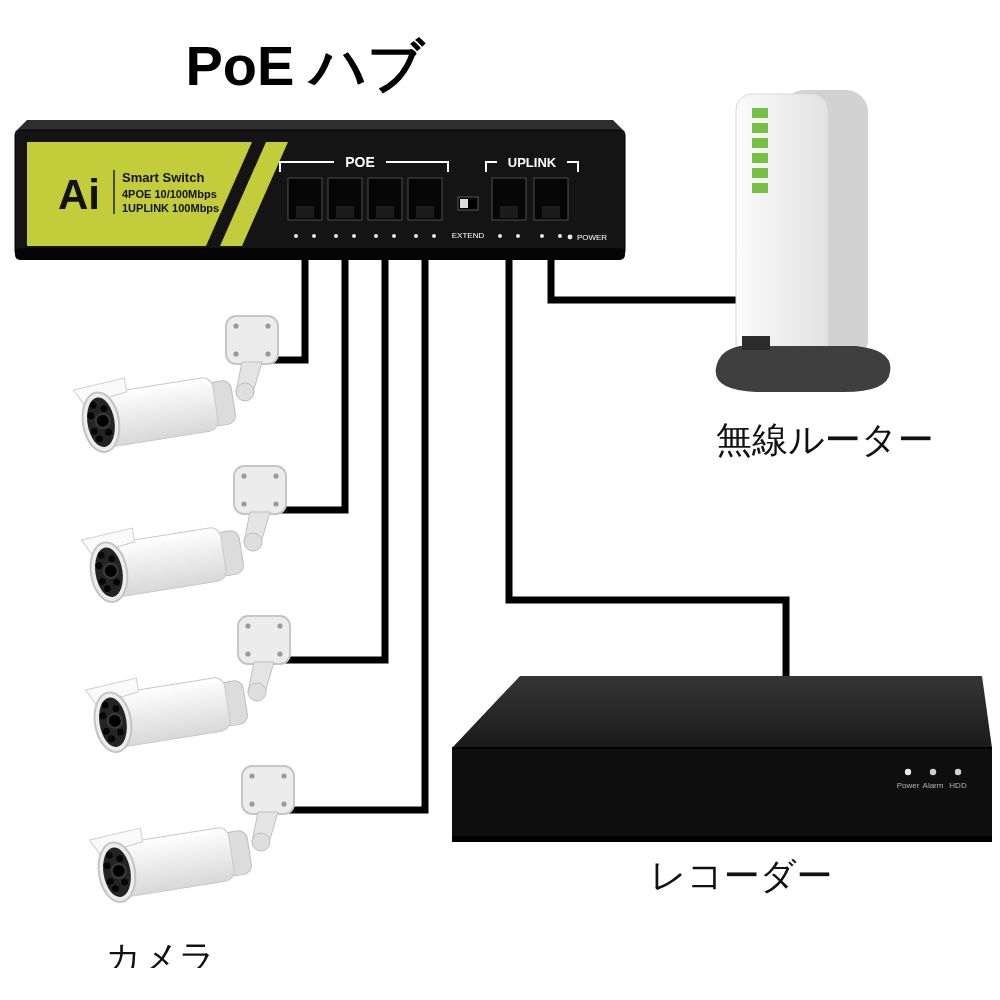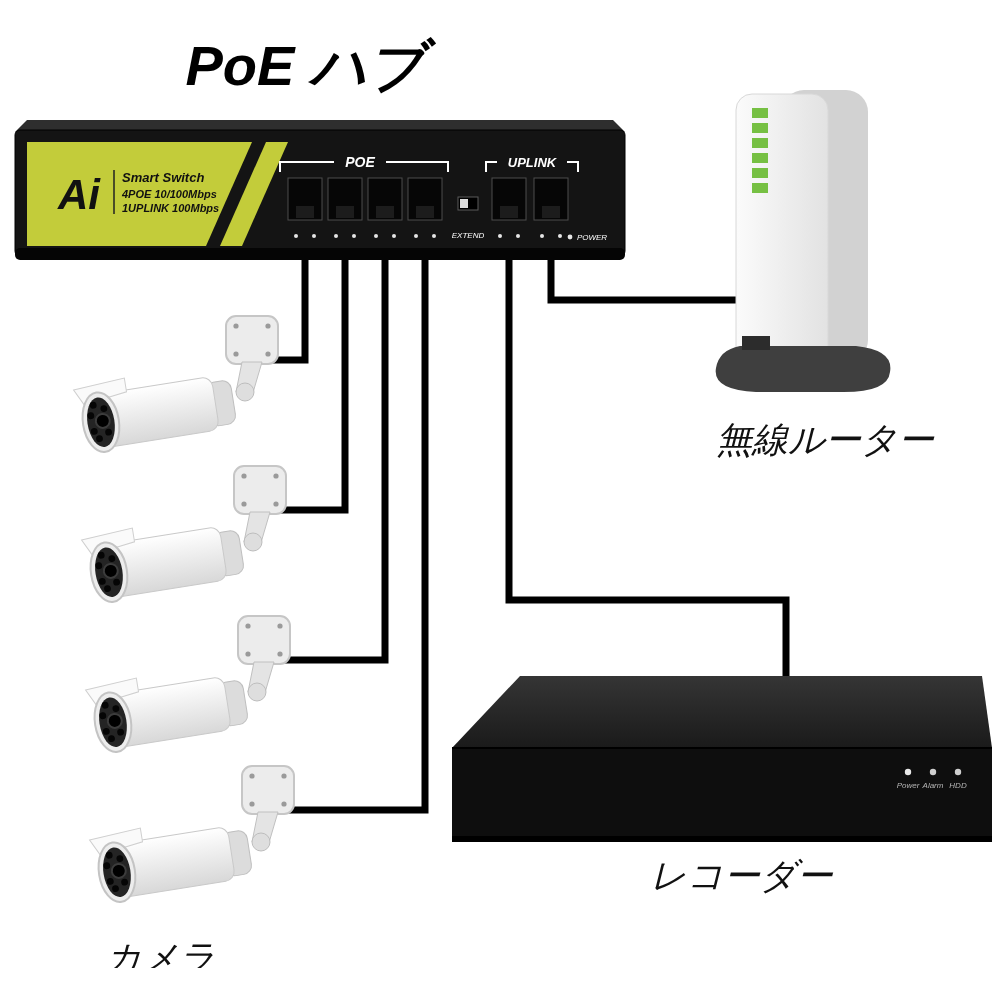--- a/index.html
+++ b/index.html
@@ -3,21 +3,20 @@
 <meta charset="utf-8">
 <style>
   html, body { margin: 0; padding: 0; background: #ffffff; }
   .stage {
     position: relative;
     width: 1000px;
     height: 968px;
     background: #ffffff;
     overflow: hidden;
     font-family: "Liberation Sans", sans-serif;
-    font-style: italic;
   }
   svg text { font-family: "Liberation Sans", sans-serif; }
   .title-text { font-weight: bold; }
 </style>
 </head>
 <body>
 
 <div class="stage">
 <svg width="1000" height="1000" viewBox="0 0 1000 1000" xmlns="http://www.w3.org/2000/svg">
 

